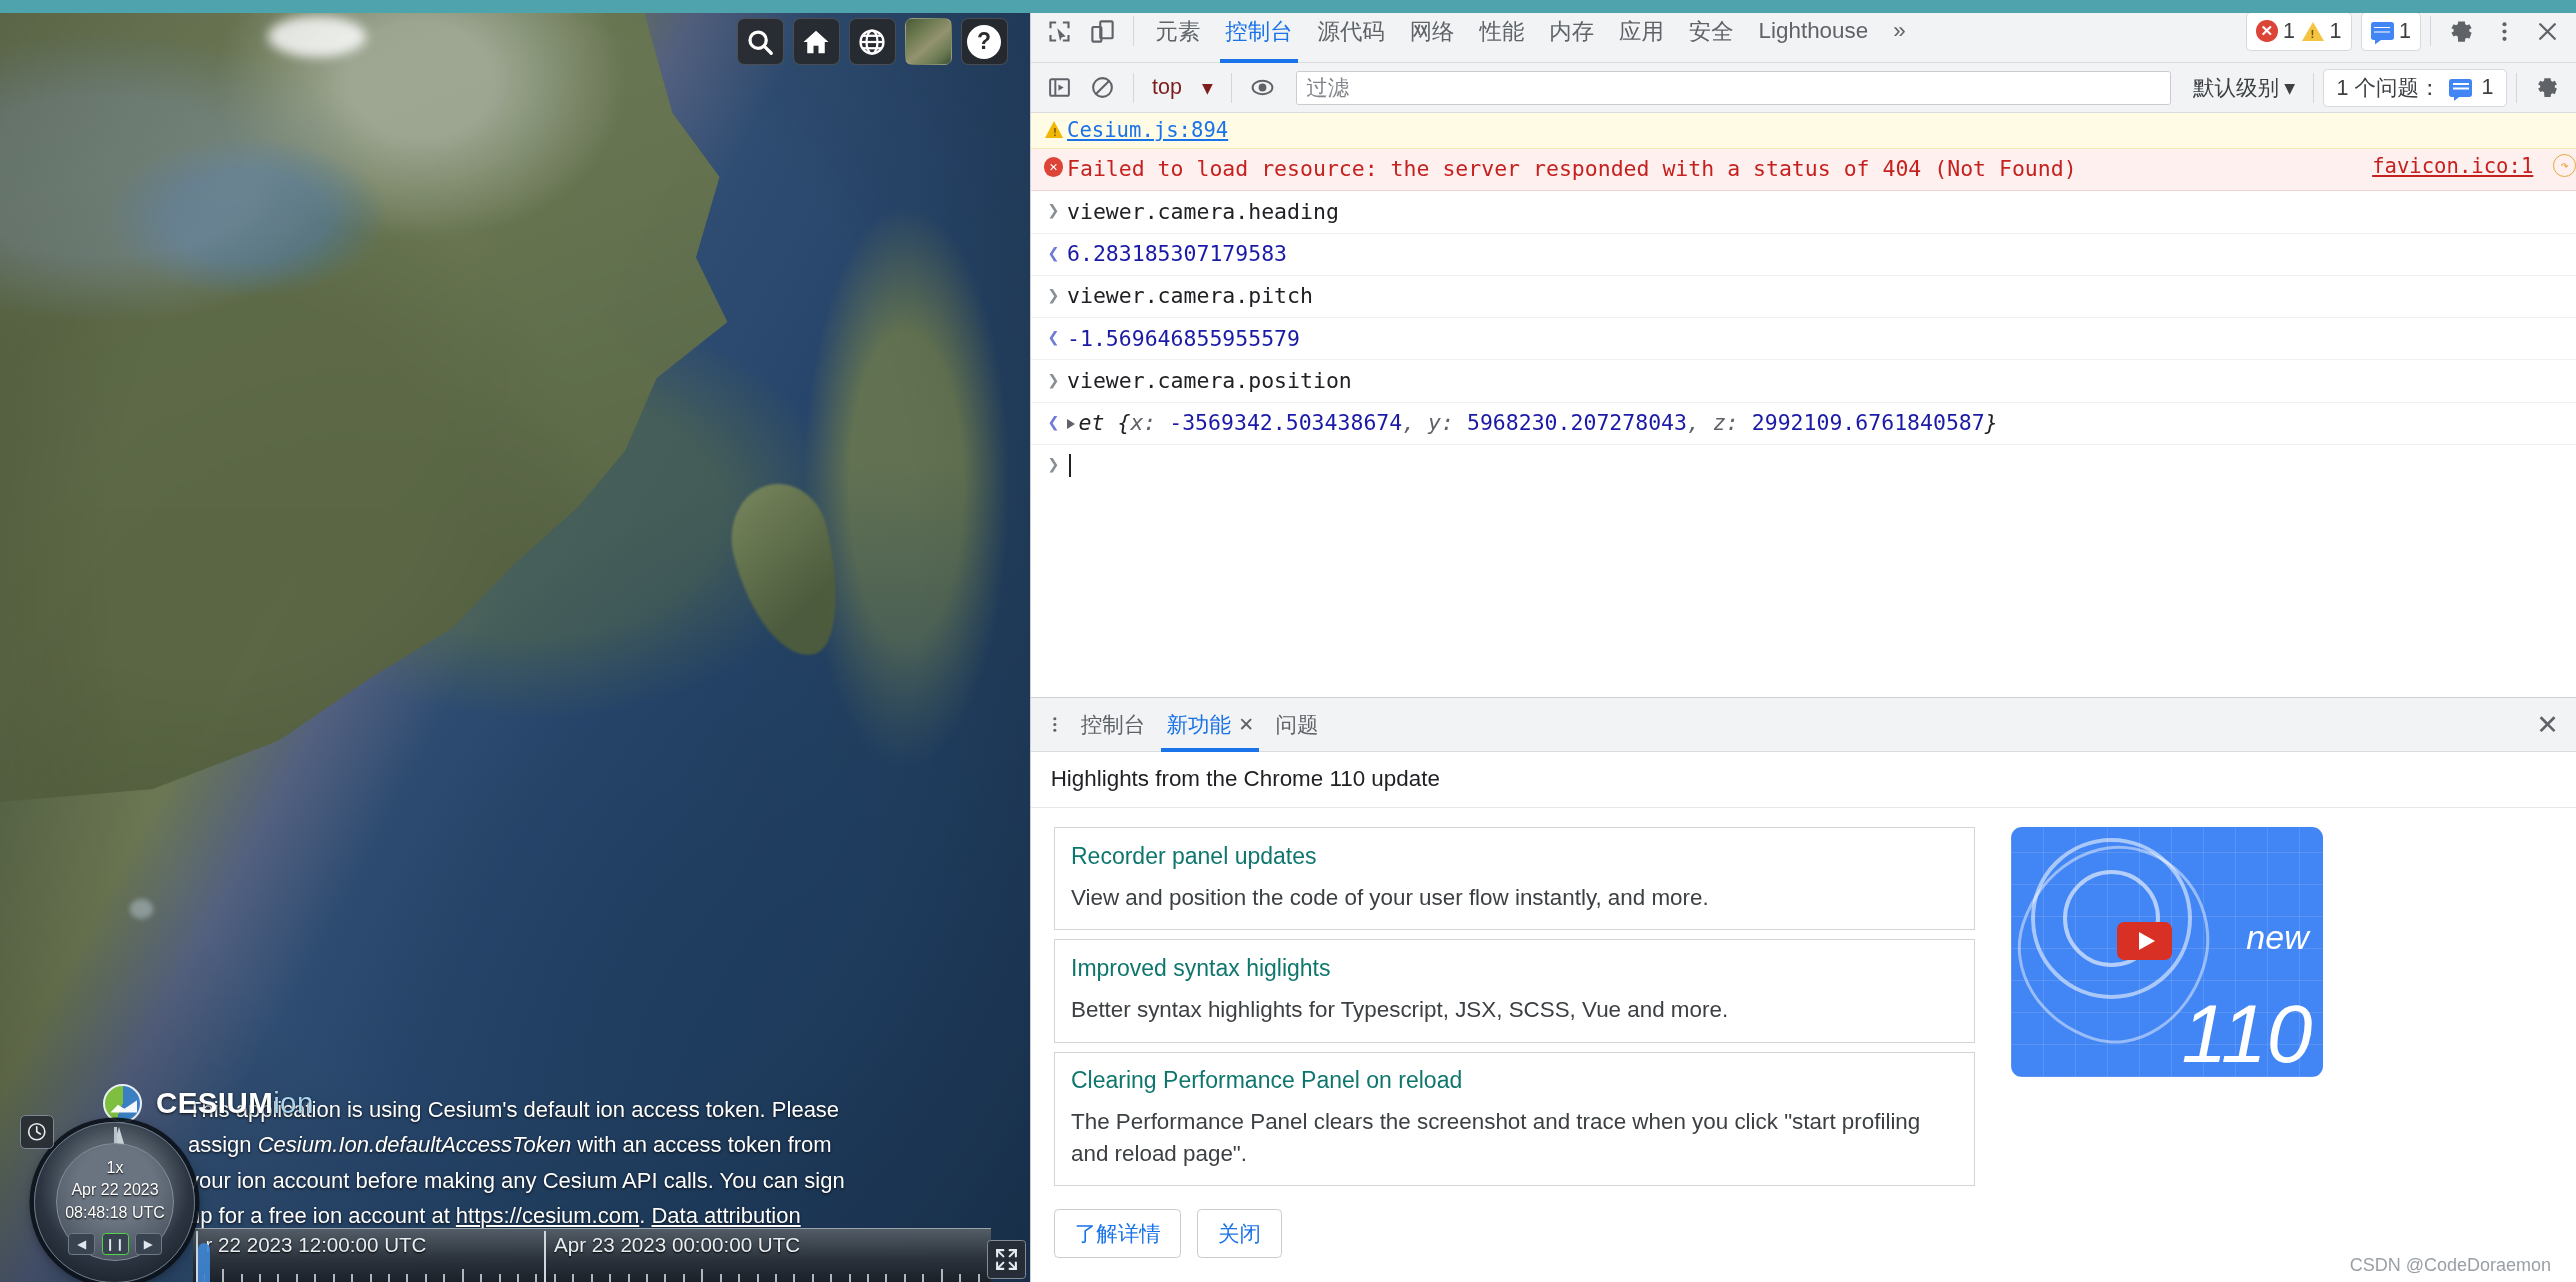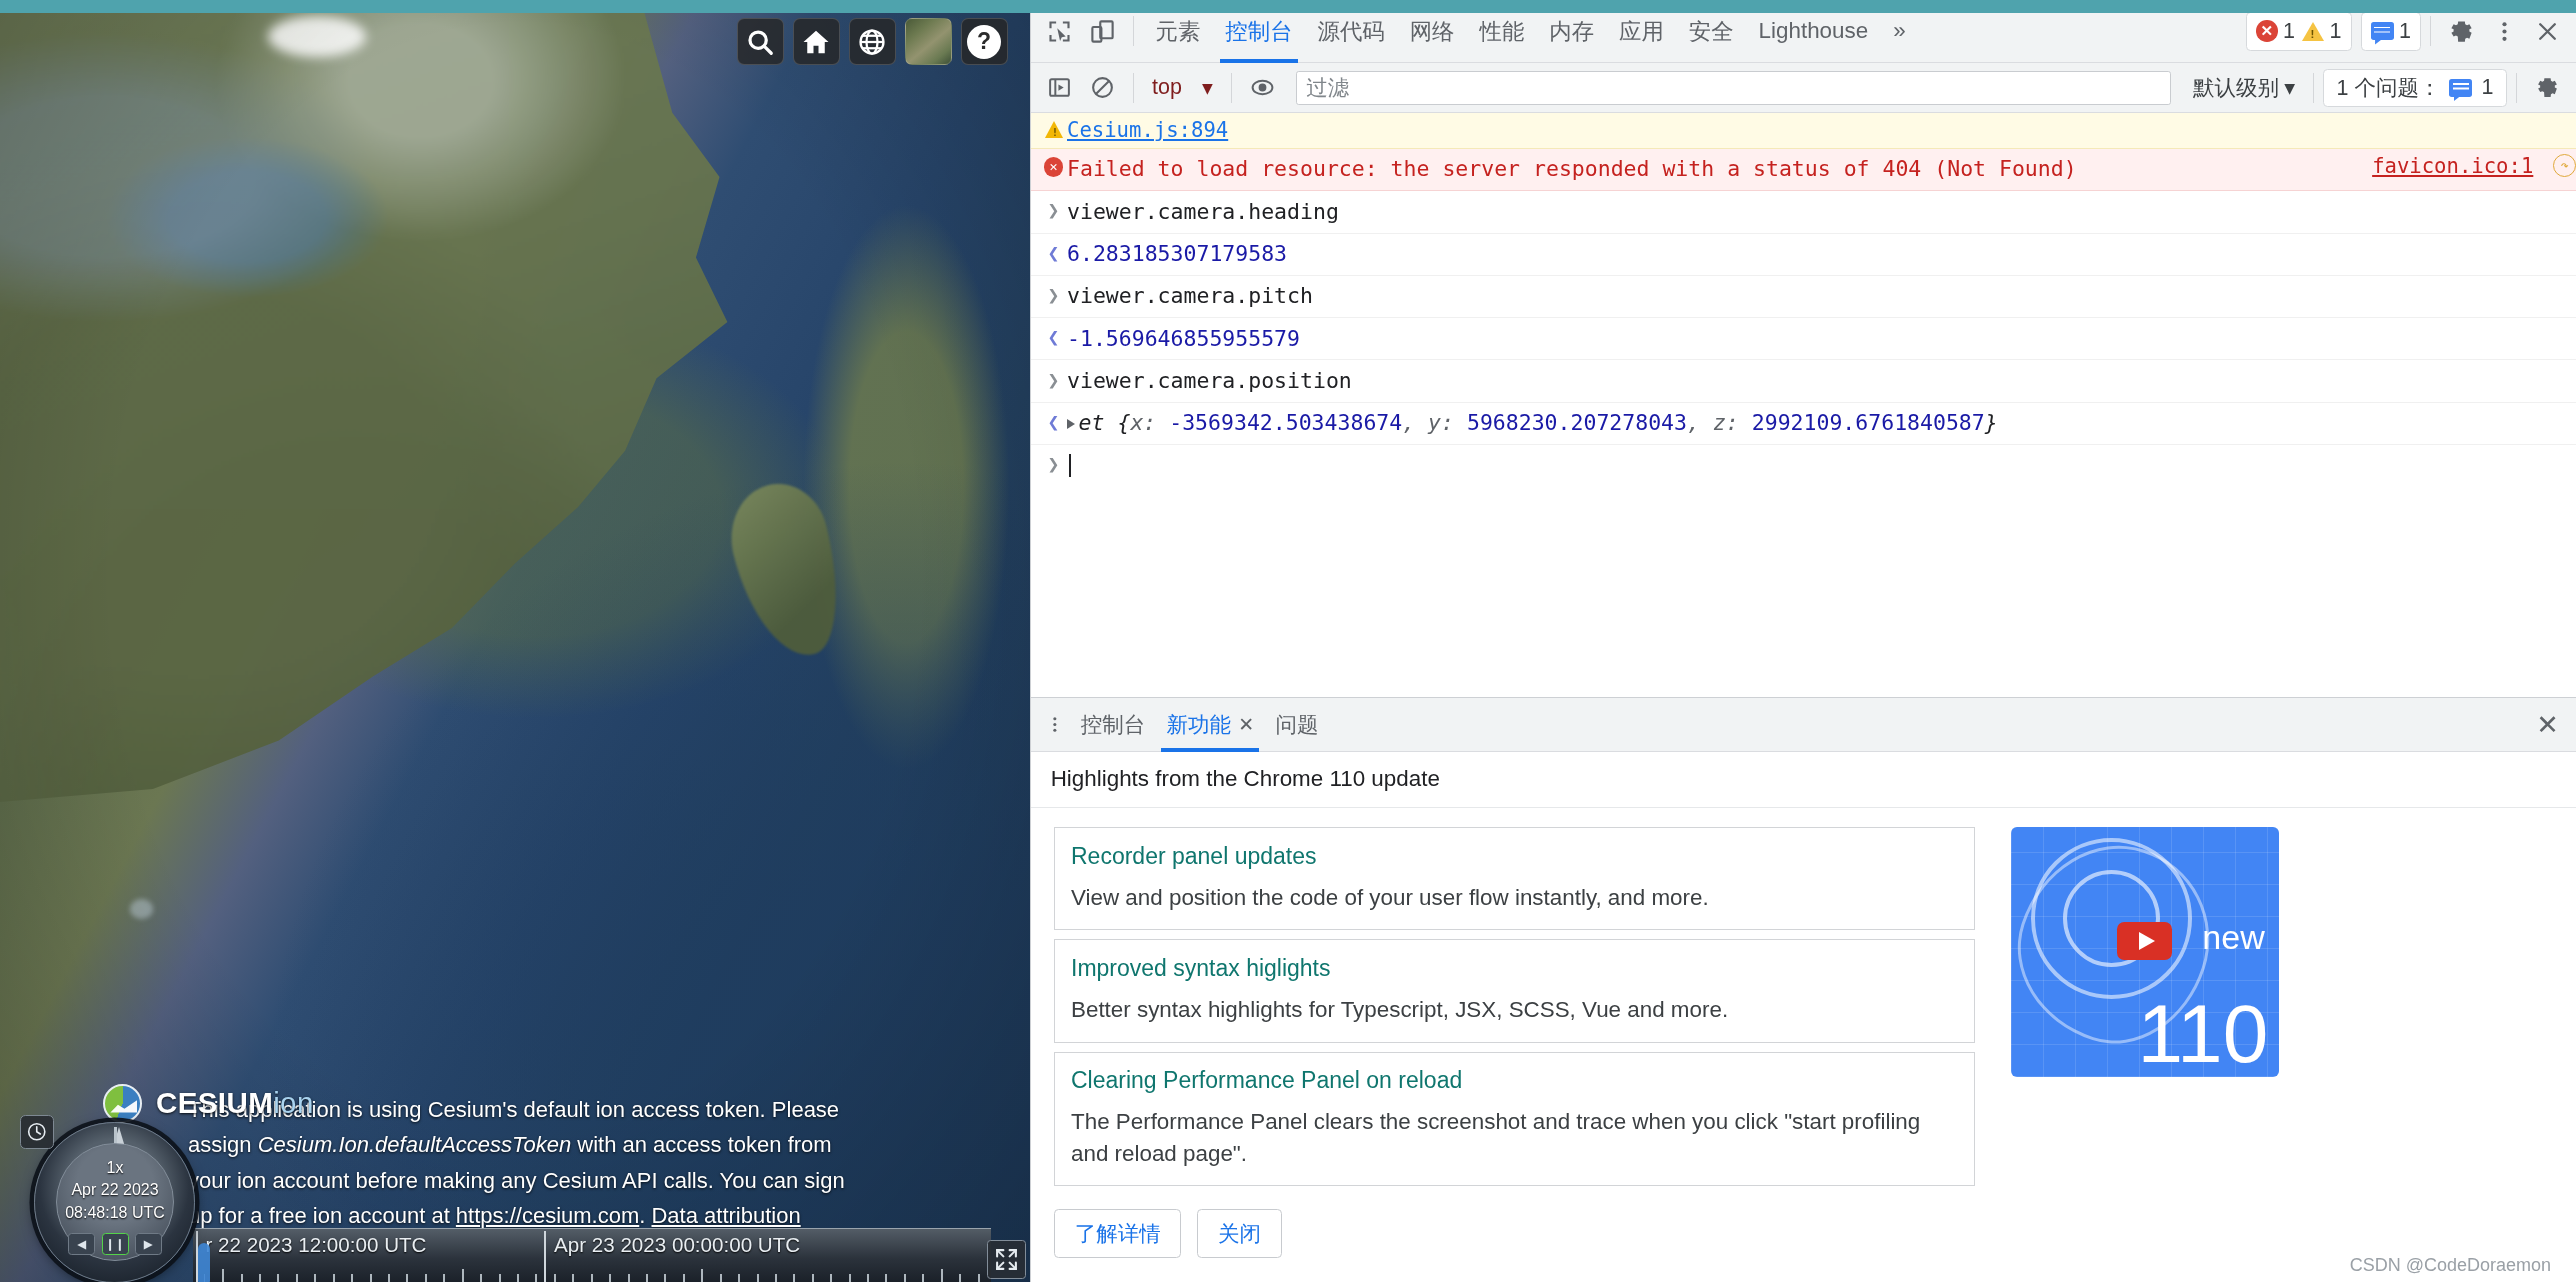--- a/index.html
+++ b/index.html
@@ -184,25 +184,25 @@
   .drawer-close{ margin-left:auto; width:39px;height:39px; display:flex;align-items:center;justify-content:center;color:#5f6368; font-size:27px;}
   .wn-head{ padding:14.3px 19.7px; font-size:22.4px; color:#202124; border-bottom:0.9px solid #e6e8ea;}
   .wn-body{ flex:1 1 auto; display:flex; padding:19.7px 23px 0 23px; gap:36px; overflow:hidden;}
   .wn-left{ width:921px; flex:0 0 auto;}
   .wn-card{ border:0.9px solid #d2d4d7; padding:14.3px 16px 16px 16px; margin-bottom:9px; background:#fff;}
   .wn-title{ color:#0f766e; font-size:23px; margin-bottom:12.5px;}
   .wn-desc{ color:#3c4043; font-size:22.4px; line-height:1.4;}
   .wn-actions{ display:flex; gap:16px; margin-top:23px;}
   .wn-btn{ border:0.9px solid #c8cbcf; border-radius:4.5px; background:#fff; color:#1a73e8; font-size:21.5px; padding:9px 19.7px;}
   .wn-right{ flex:1 1 auto; display:flex; justify-content:flex-start;}
-  .promo{ width:268px; height:250px; border-radius:6px; position:relative; overflow:hidden;
+  .promo{ width:312px; height:250px; border-radius:11px; position:relative; overflow:hidden;
      background:
        repeating-linear-gradient(0deg, rgba(255,255,255,.12) 0 0.9px, rgba(0,0,0,0) 0.9px 32px),
        repeating-linear-gradient(90deg, rgba(255,255,255,.12) 0 0.9px, rgba(0,0,0,0) 0.9px 32px),
-       #4285f4;}
+       #4285f4; font-style: italic;}
   .promo .c-ring{ position:absolute; left:19.7px; top:10.7px; width:161px; height:161px; border-radius:50%;
      border:4.5px solid rgba(255,255,255,.55);}
   .promo .c-ring2{ position:absolute; left:52px; top:43px; width:97px; height:97px; border-radius:50%;
      border:4.5px solid rgba(255,255,255,.6);}
   .promo .c-tail{ position:absolute; left:9px; top:18px; width:188px; height:197px;
      border:3.6px solid rgba(255,255,255,.45); border-radius:50% 50% 45% 55% / 55% 48% 52% 45%; transform:rotate(18deg);}
   .promo .yt{ position:absolute; left:106px; top:95px; width:55px; height:38px; background:#d93025; border-radius:7.2px;
      display:flex; align-items:center; justify-content:center;}
   .promo .yt:after{content:"";width:0;height:0;border-left:16px solid #fff;border-top:9.8px solid transparent;border-bottom:9.8px solid transparent; margin-left:4.5px;}
   .promo .new{ position:absolute; right:14.3px; top:93px; color:#fff; font-size:34px; line-height:1;}

